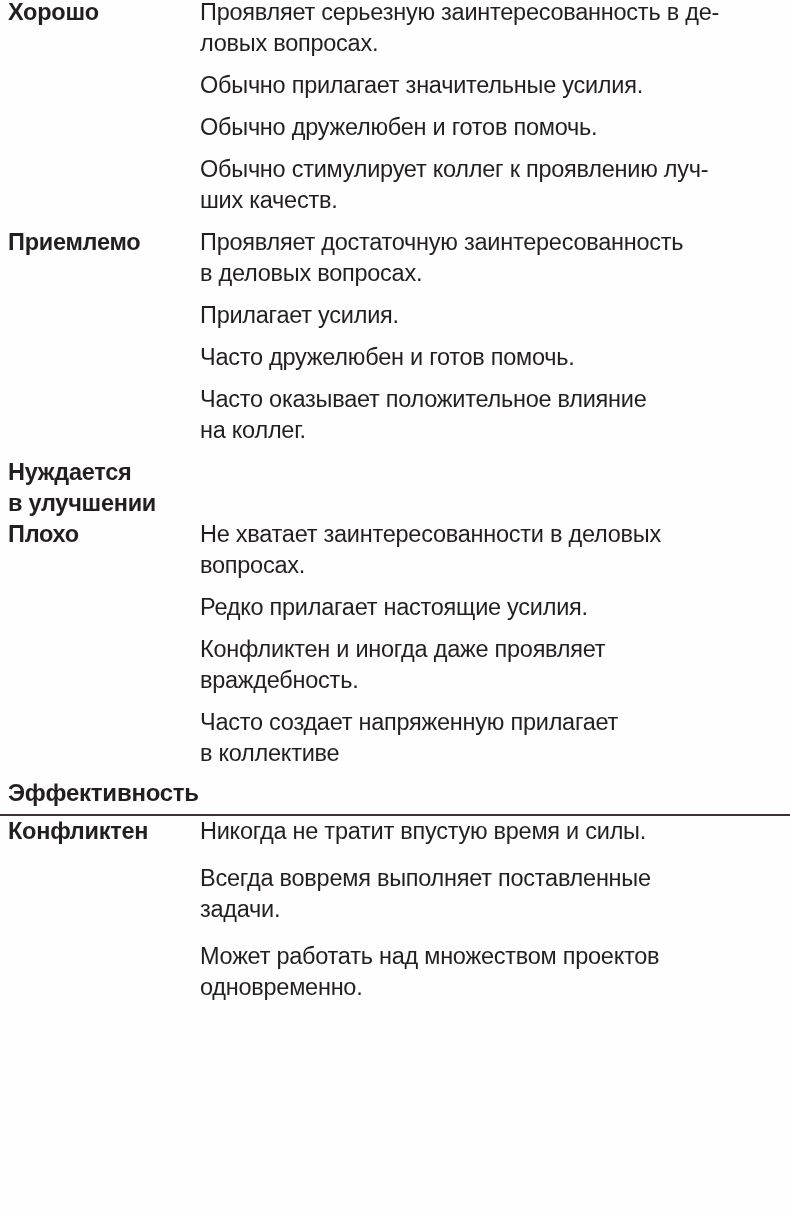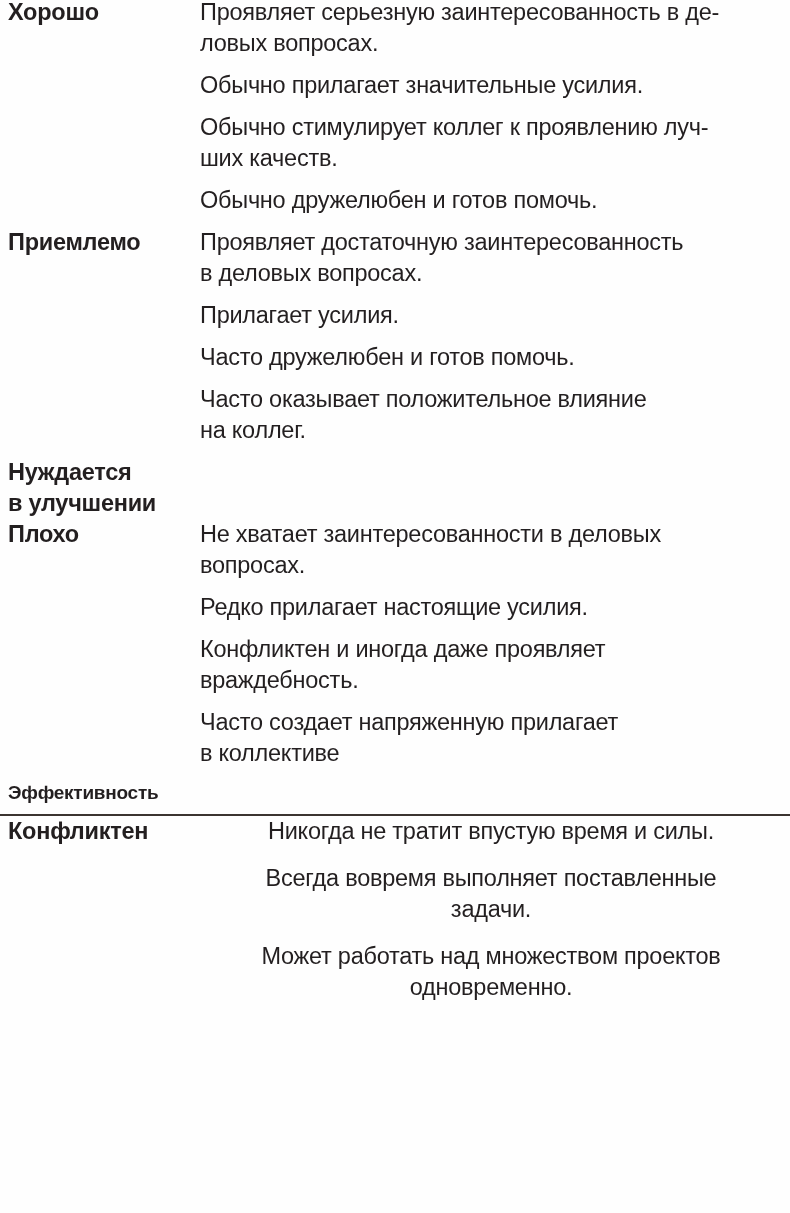--- a/index.html
+++ b/index.html
@@ -33,25 +33,25 @@
     white-space: pre-line;
   }
   .desc {
     flex: 1;
     min-width: 0;
   }
   .para {
     margin: 0 0 11px 0;
     white-space: pre-line;
   }
-  .section-2 .para { margin-bottom: 16px; text-align: center; }
+  .section-2 .para { margin-bottom: 16px; }
   .section-heading {
     margin: 0;
     padding: 0;
-    font-size: 19px;
+    font-size: 24px;
     font-weight: bold;
     line-height: 31px;
     letter-spacing: -0.25px;
   }
   .section-divider {
     height: 2px;
     background: #3b3430;
     border: none;
     margin: 6px -8px 0 -8px; 
   }
@@ -63,23 +63,23 @@
 <div class="page">
 
   <div class="rating-table section-1">
 
     <div class="row">
       <div class="label">Хорошо</div>
       <div class="desc">
         <p class="para">Проявляет серьезную заинтересованность в де-
 ловых вопросах.</p>
         <p class="para">Обычно прилагает значительные усилия.</p>
+        <p class="para">Обычно дружелюбен и готов помочь.</p>
         <p class="para">Обычно стимулирует коллег к проявлению луч-
 ших качеств.</p>
-        <p class="para">Обычно дружелюбен и готов помочь.</p>
       </div>
     </div>
 
     <div class="row">
       <div class="label">Приемлемо</div>
       <div class="desc">
         <p class="para">Проявляет достаточную заинтересованность
 в деловых вопросах.</p>
         <p class="para">Прилагает усилия.</p>
         <p class="para">Часто дружелюбен и готов помочь.</p>

